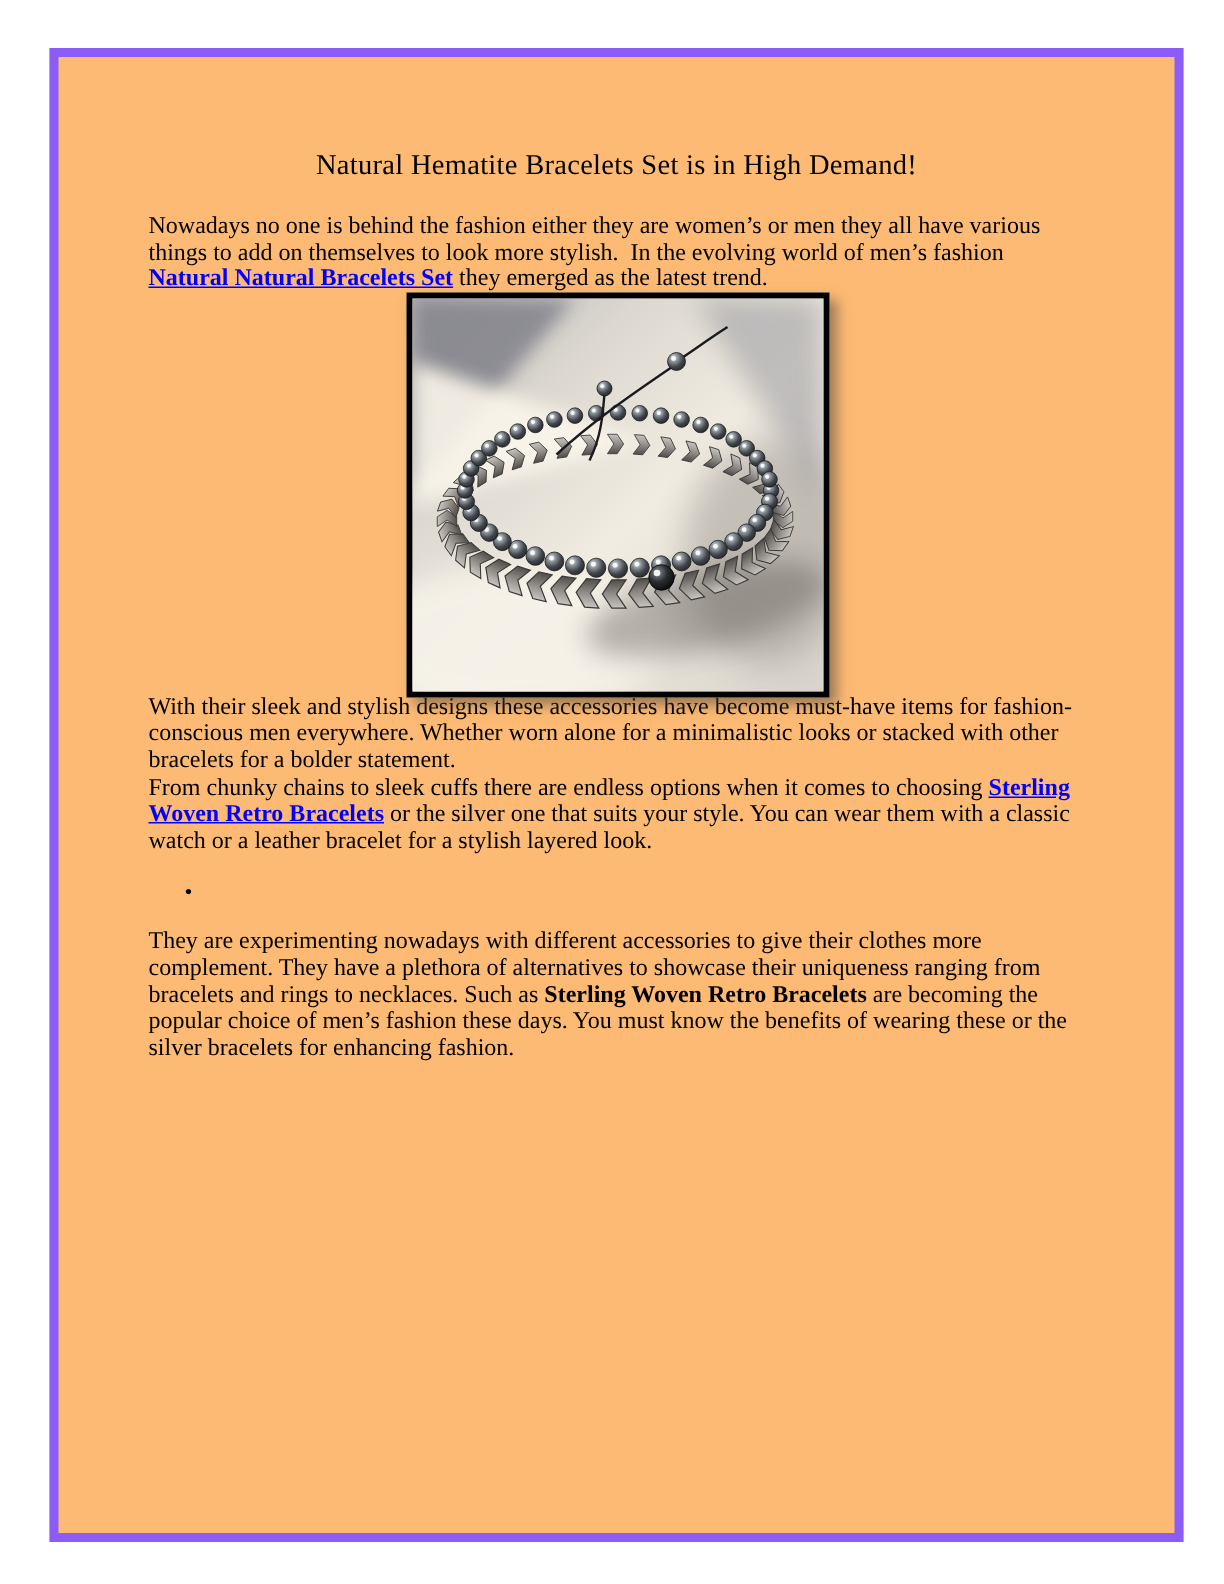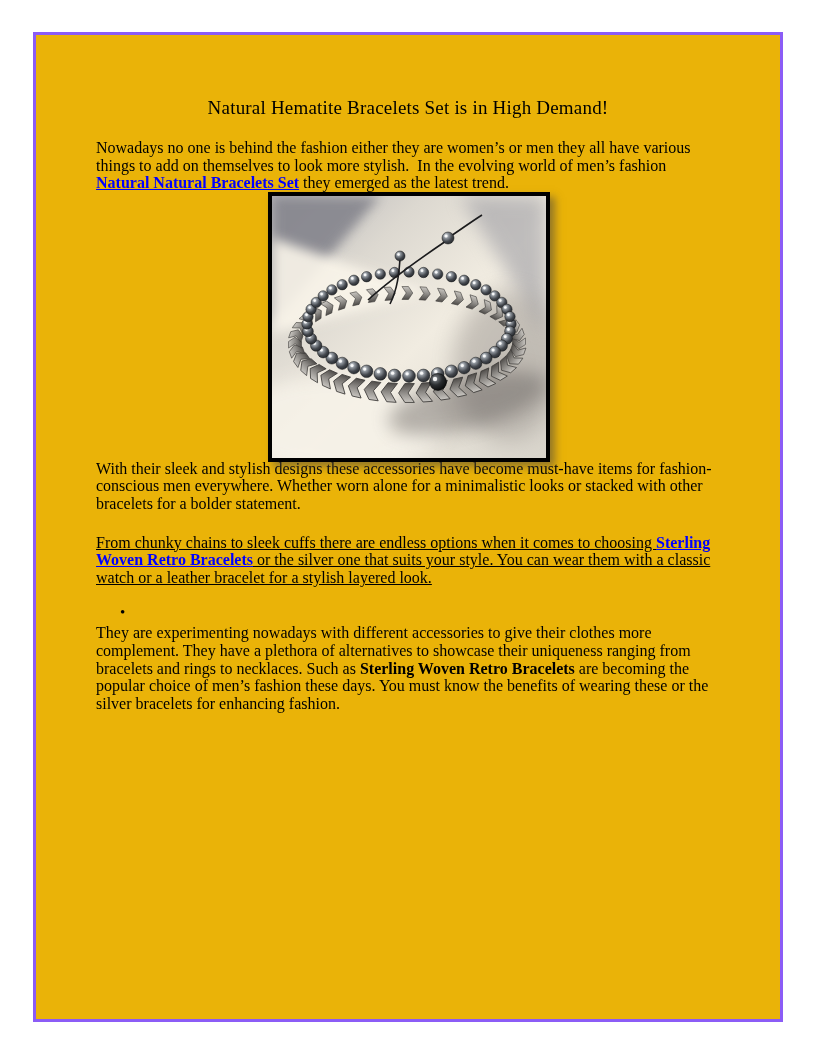--- a/index.html
+++ b/index.html
@@ -10,42 +10,42 @@
     height: 1056px;
     font-family: "Liberation Serif", serif;
     color: #000000;
   }
   .sheet {
     position: absolute;
     left: 33px;
     top: 32px;
     width: 744px;
     height: 984px;
-    border: 3px solid #8b5cf6;
-    background: #eab308;
+    border: 6px solid #8b5cf6;
+    background: #fdba74;
   }
   .content {
     padding: 61px 60px 0 60px;
     font-size: 16px;
     line-height: 17.6px;
   }
   h1.doc-title {
     margin: 0;
     font-size: 19px;
     font-weight: 400;
     line-height: 24px;
     text-align: center;
     letter-spacing: 0.2px;
   }
   p { margin: 0; }
   .p1 { margin-top: 19px; }
   .p2 { margin-top: 268px; }
-  .p3 { margin-top: 21px; text-decoration: underline; }
+  .p3 { margin-top: 1px; }
   .p4 { margin-top: 16px; }
-  .p5 { margin-top: 1px; }
+  .p5 { margin-top: 13px; }
   a.doc-link {
     color: #0000ff;
     font-weight: 700;
     text-decoration: underline;
     cursor: pointer;
   }
   strong { font-weight: 700; }
   .bullet-item {
     display: flex;
     margin: 15px 0 0 24px;

